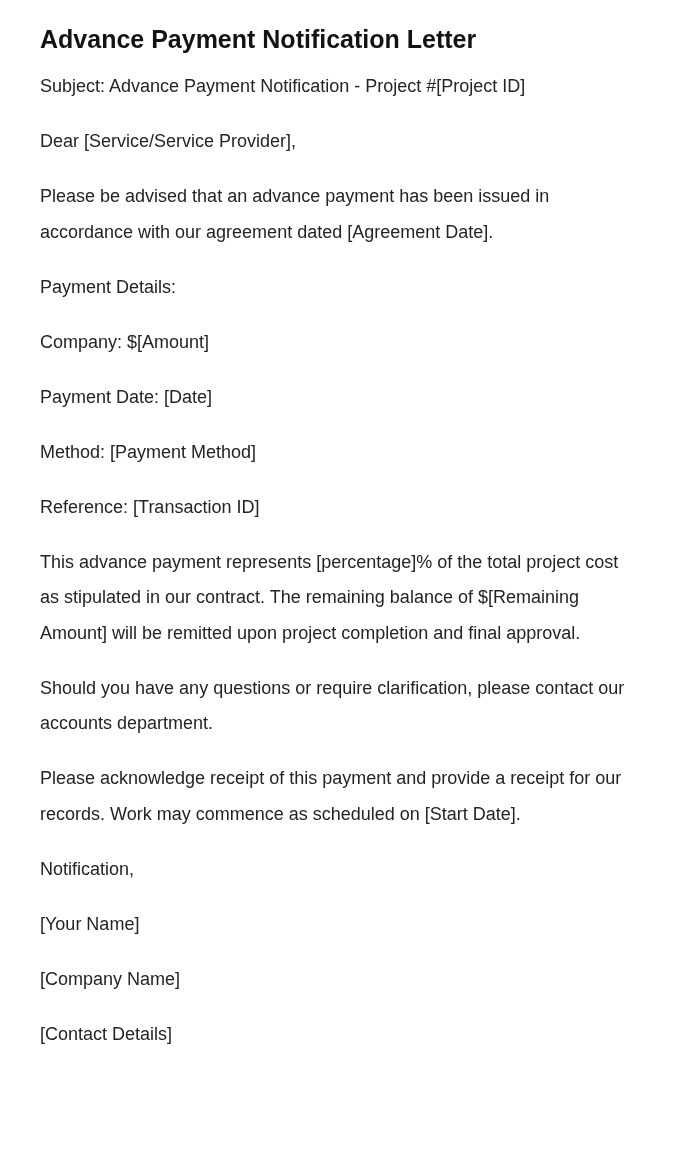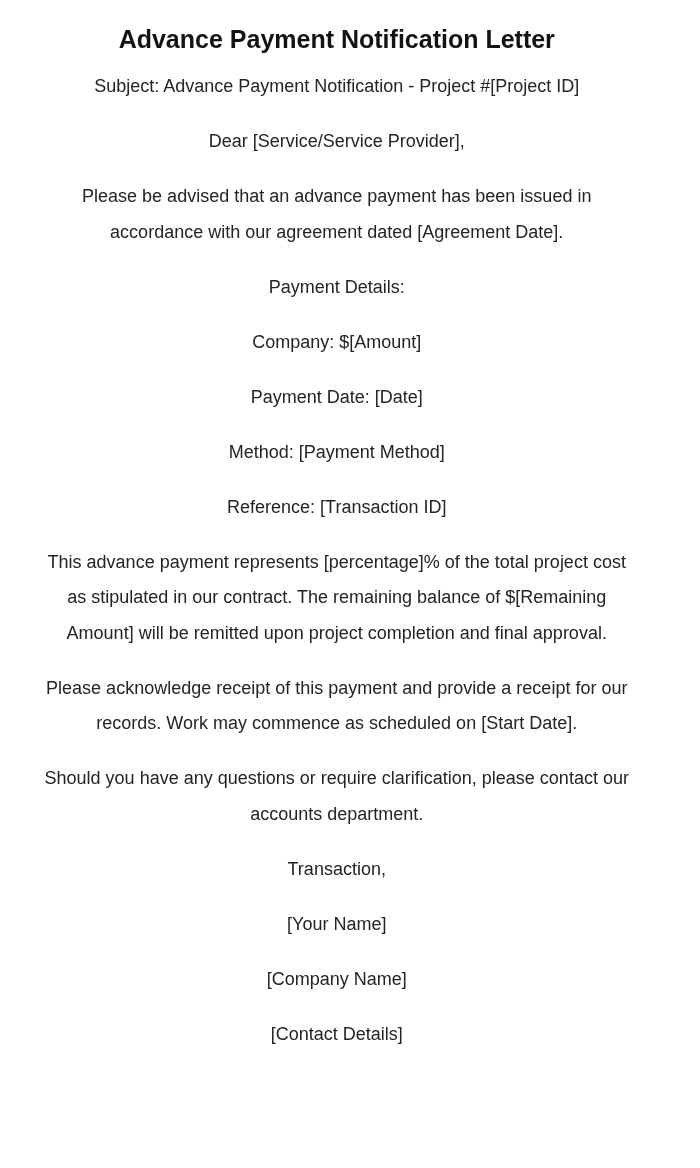--- a/index.html
+++ b/index.html
@@ -1,20 +1,20 @@
 <!DOCTYPE html>
 <html style="--background: #ffffff; --title-text: #131313; --body-text: #242424;"><head>
 <meta charset="utf-8">
 <style>
   :root {
     --background: #ffffff;
     --title-text: #131313;
     --body-text: #242424;
   }
-  * { box-sizing: border-box; text-align: center; }
+  * { box-sizing: border-box; }
   html, body {
     margin: 0;
     padding: 0;
     background: var(--background);
   }
   body {
     width: 700px;
     height: 1168px;
     overflow: hidden;
     font-family: "Liberation Sans", "DejaVu Sans", sans-serif;
@@ -53,20 +53,20 @@
 
     <p class="letter-paragraph">Subject: Advance Payment Notification - Project #[Project ID]</p>
     <p class="letter-paragraph">Dear [Service/Service Provider],</p>
     <p class="letter-paragraph">Please be advised that an advance payment has been issued in accordance with our agreement dated [Agreement Date].</p>
     <p class="letter-paragraph">Payment Details:</p>
     <p class="letter-paragraph">Company: $[Amount]</p>
     <p class="letter-paragraph">Payment Date: [Date]</p>
     <p class="letter-paragraph">Method: [Payment Method]</p>
     <p class="letter-paragraph">Reference: [Transaction ID]</p>
     <p class="letter-paragraph">This advance payment represents [percentage]% of the total project cost as stipulated in our contract. The remaining balance of $[Remaining Amount] will be remitted upon project completion and final approval.</p>
+    <p class="letter-paragraph">Should you have any questions or require clarification, please contact our accounts department.</p>
     <p class="letter-paragraph">Please acknowledge receipt of this payment and provide a receipt for our records. Work may commence as scheduled on [Start Date].</p>
-    <p class="letter-paragraph">Should you have any questions or require clarification, please contact our accounts department.</p>
-    <p class="letter-paragraph">Transaction,</p>
+    <p class="letter-paragraph">Notification,</p>
     <p class="letter-paragraph">[Your Name]</p>
     <p class="letter-paragraph">[Company Name]</p>
     <p class="letter-paragraph">[Contact Details]</p>
   </div>
 </div>
 
 </body></html>

